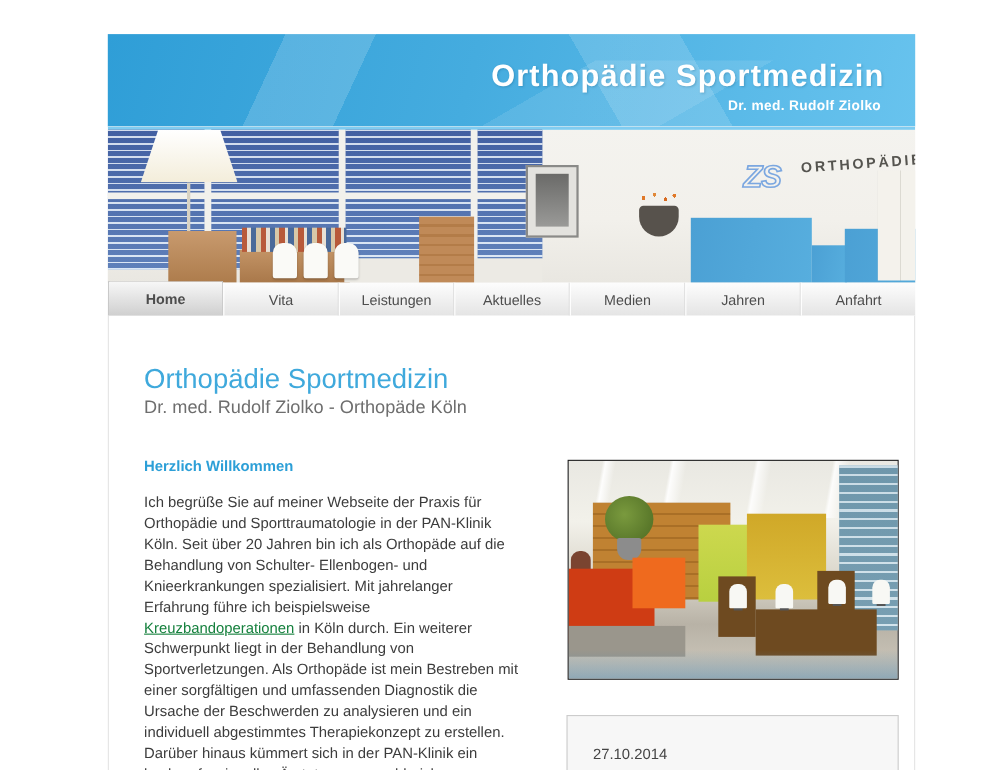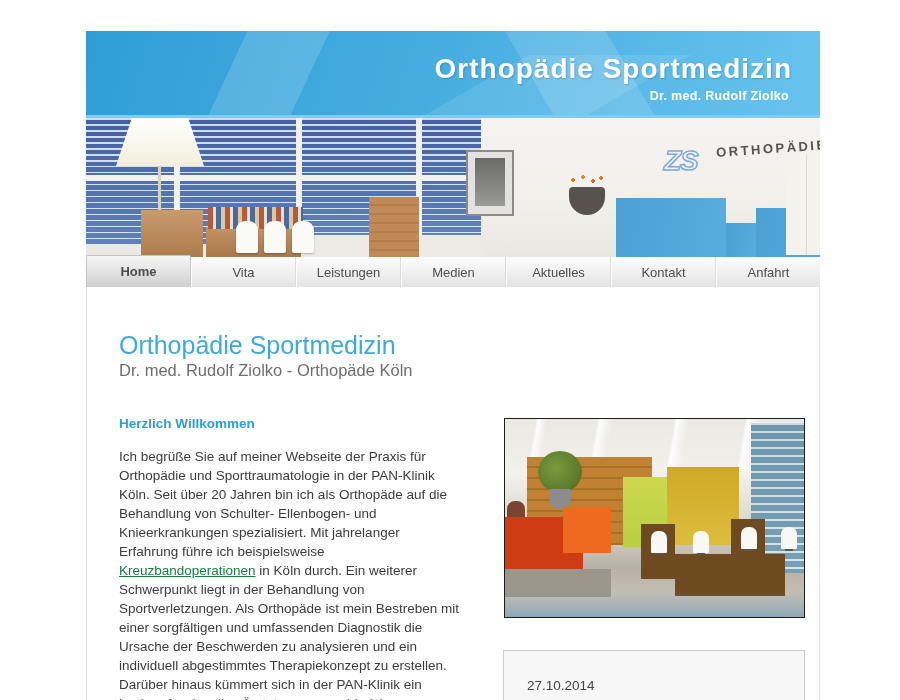--- a/index.html
+++ b/index.html
@@ -1,18 +1,18 @@
 <!DOCTYPE html>
 <html><head>
 <meta charset="utf-8">
 <style>
   * { margin:0; padding:0; box-sizing:border-box; }
   html,body { width:900px; height:700px; background:#ffffff; overflow:hidden;
               font-family:"Liberation Sans", sans-serif; }
-  .page { position:absolute; left:70px; top:31px; width:750px;padding-left:16px; }
+  .page { position:absolute; left:82px; top:31px; width:750px;padding-left:16px; }
 
   
   .banner { position:relative; height:84px; overflow:hidden;
             background:linear-gradient(105deg,#2f9ed7 0%,#45acdf 45%,#68c3ee 100%); }
   .glare1 { position:absolute; left:-40px; top:-30px; width:420px; height:200px;
             background:linear-gradient(115deg, rgba(255,255,255,0) 42%, rgba(255,255,255,.16) 42%,
                         rgba(255,255,255,.16) 58%, rgba(255,255,255,0) 58%); }
   .glare2 { position:absolute; right:60px; top:-20px; width:500px; height:160px;
             background:linear-gradient(60deg, rgba(255,255,255,0) 55%, rgba(255,255,255,.14) 55%,
                         rgba(255,255,255,.14) 72%, rgba(255,255,255,0) 72%); }
@@ -180,27 +180,27 @@
     <div class="tab active">
         <span>Home</span>
       </div>
     <div class="tab">
         <span>Vita</span>
       </div>
     <div class="tab">
         <span>Leistungen</span>
       </div>
     <div class="tab">
+        <span>Aktuelles</span>
+      </div>
+    <div class="tab">
         <span>Medien</span>
       </div>
     <div class="tab">
-        <span>Aktuelles</span>
-      </div>
-    <div class="tab">
-        <span>Kontakt</span>
+        <span>Jahren</span>
       </div>
     <div class="tab">
         <span>Anfahrt</span>
       </div>
   </div>
 
   <div class="content">
     <div class="h1">Orthopädie Sportmedizin</div>
     <div class="h2">Dr. med. Rudolf Ziolko - Orthopäde Köln</div>
     <div class="welcome">Herzlich Willkommen</div>

